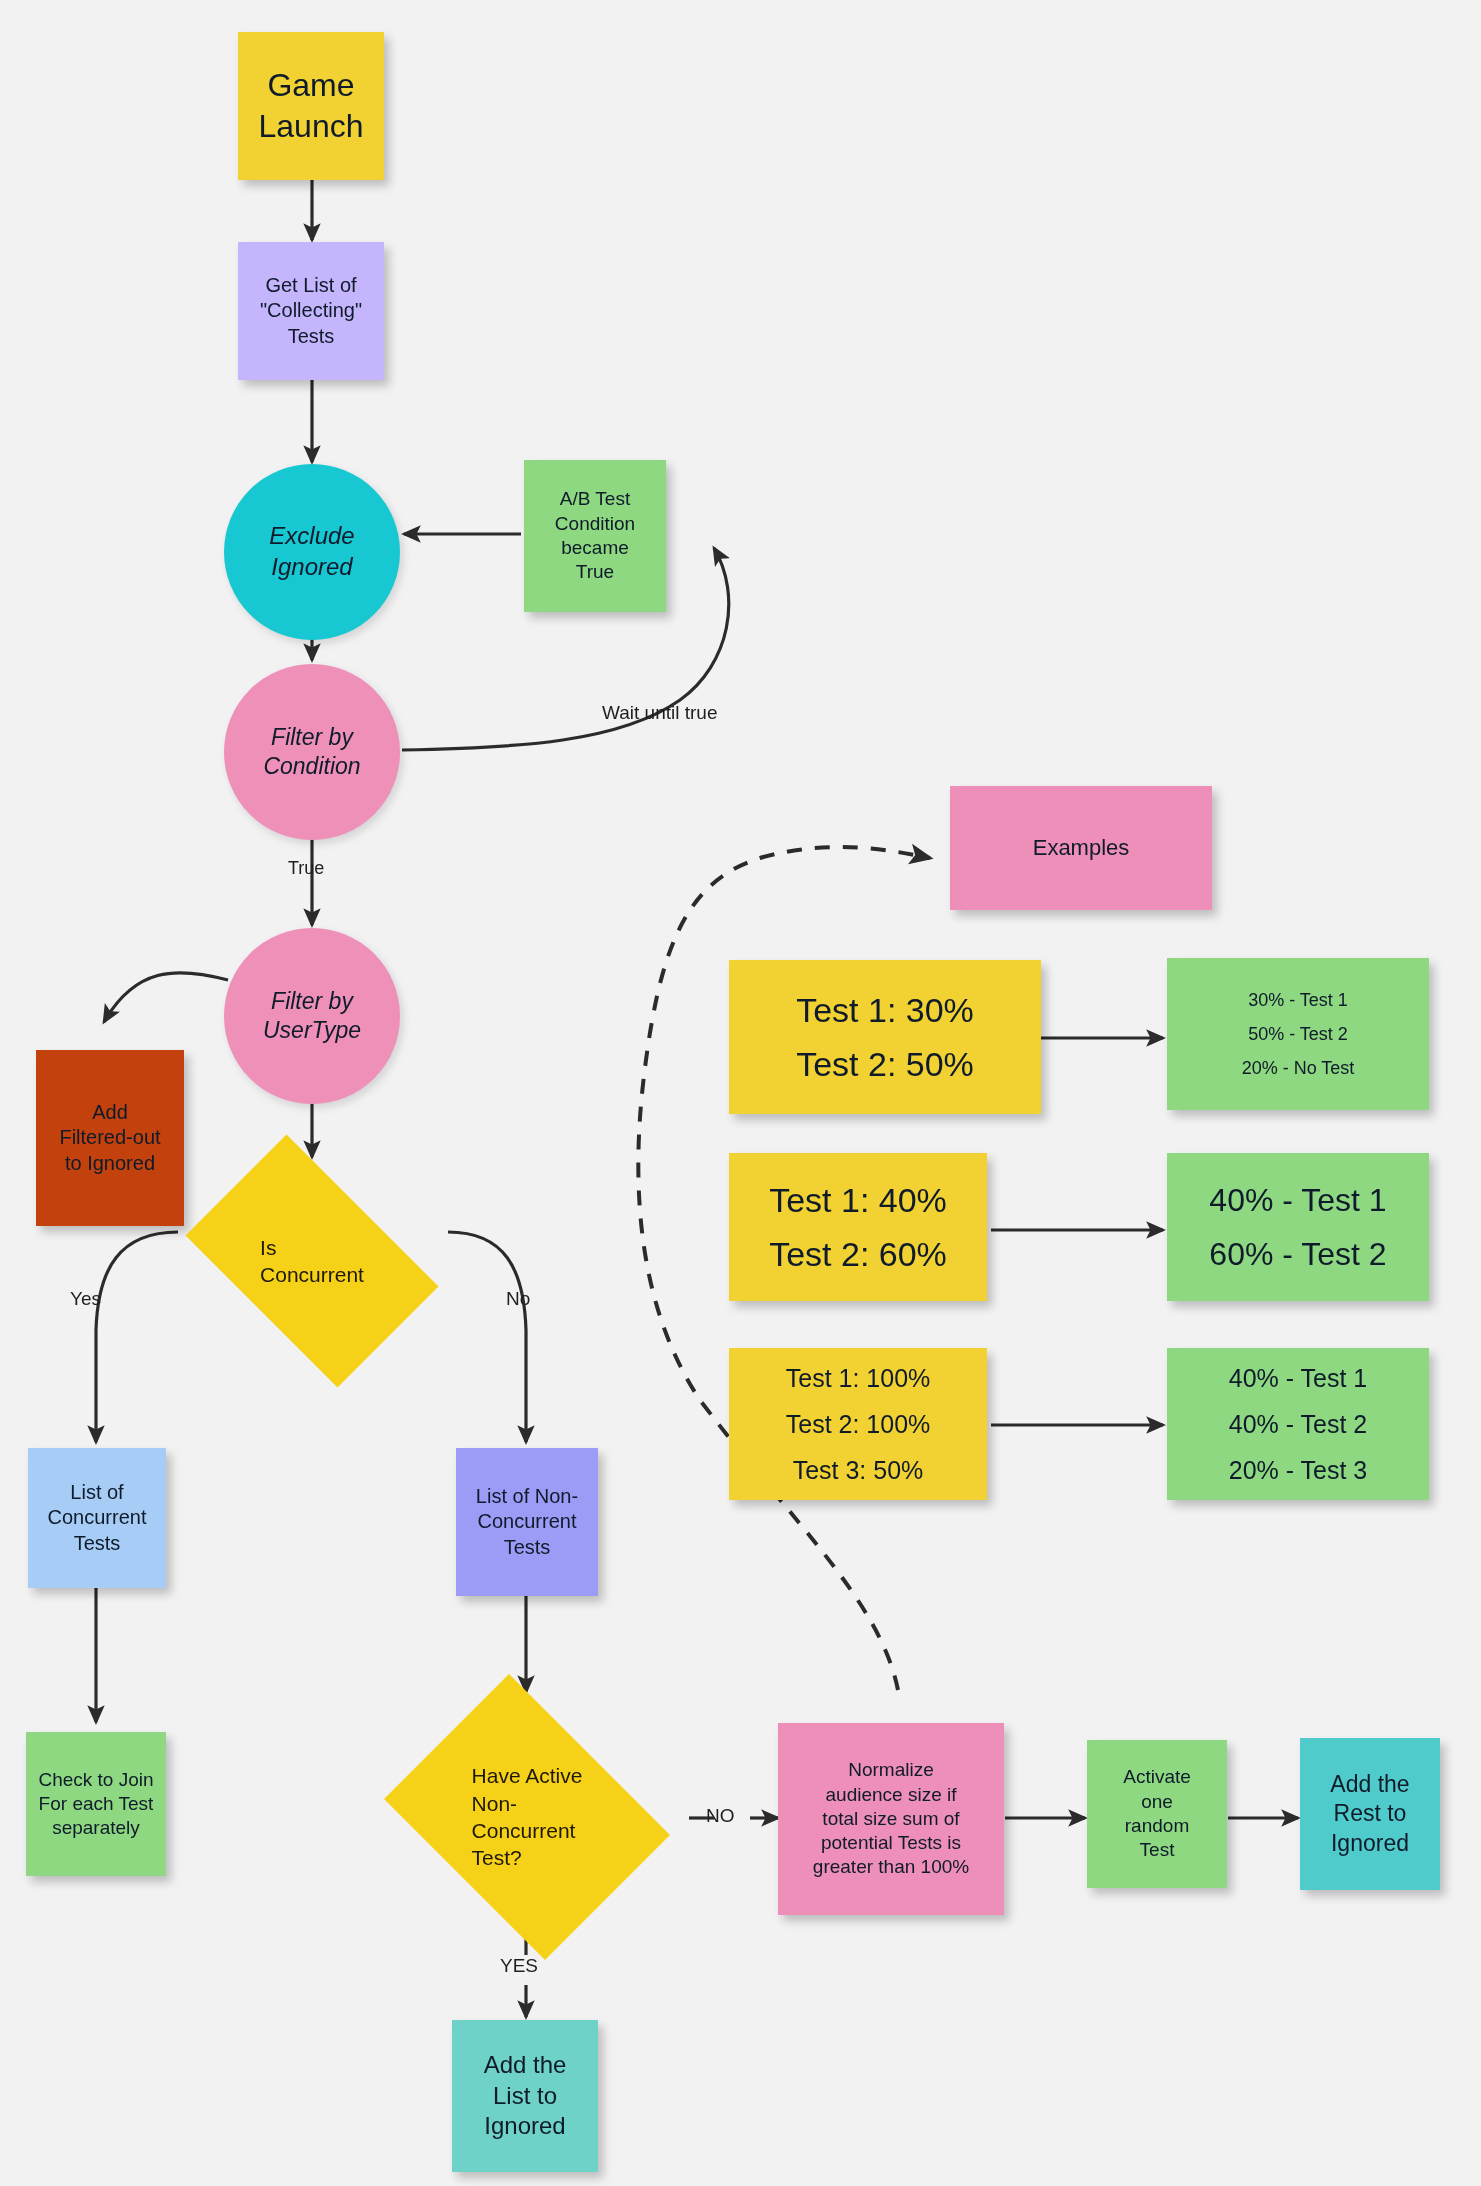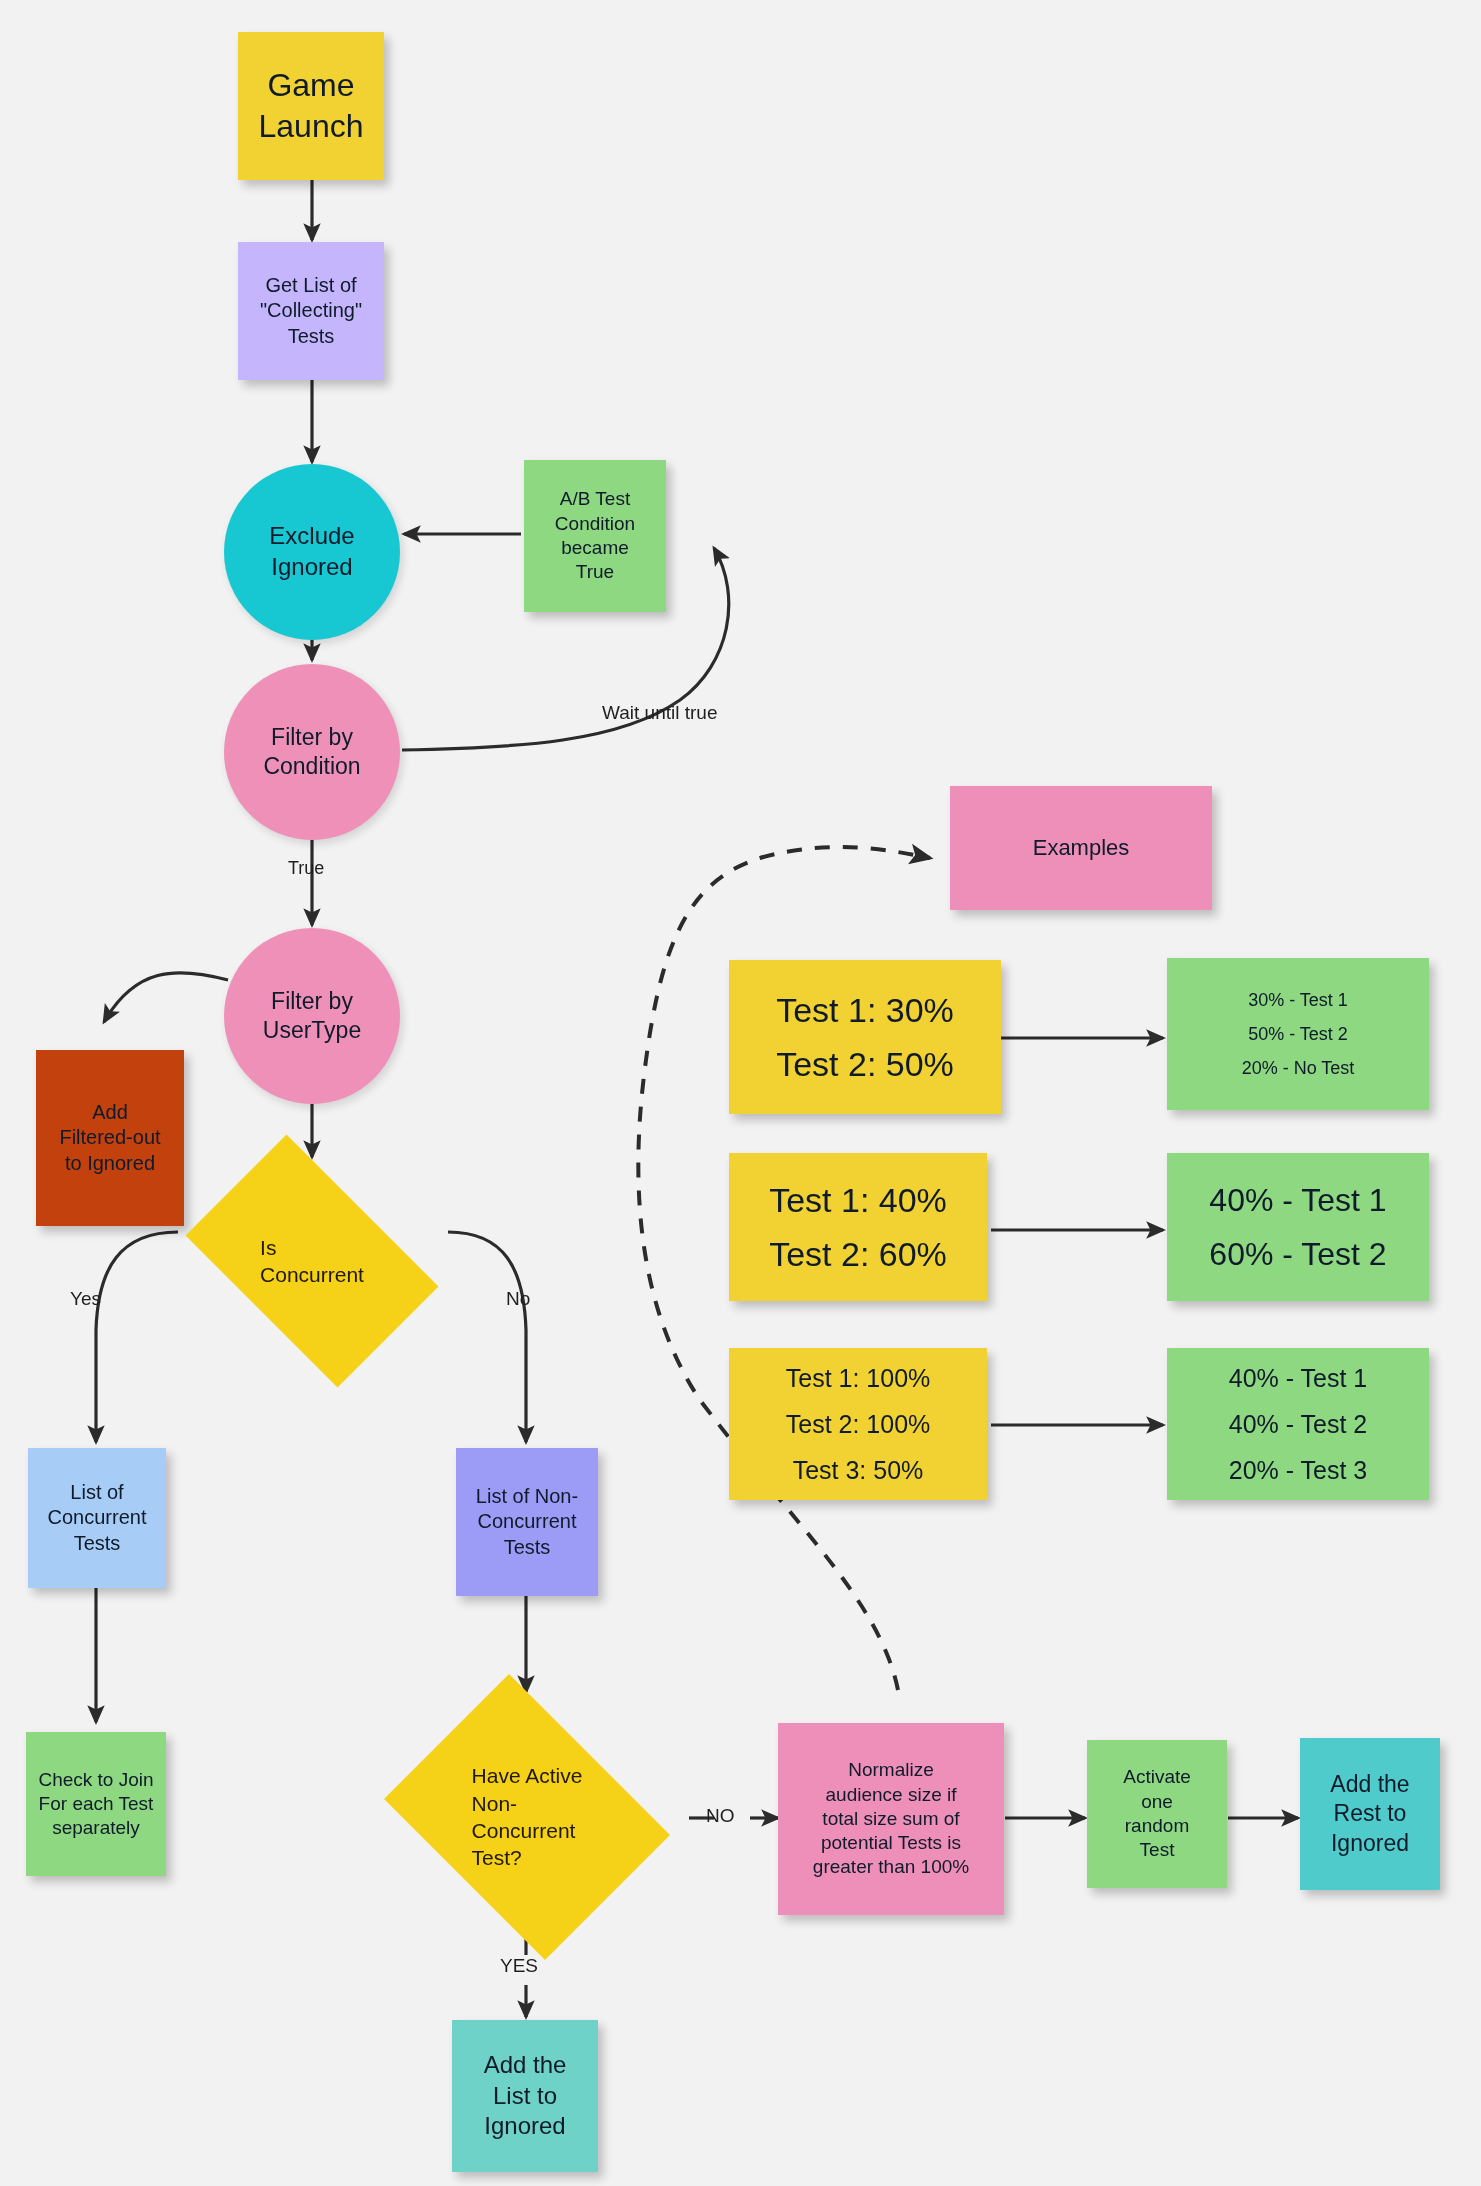--- a/index.html
+++ b/index.html
@@ -38,20 +38,21 @@
     line-height: 1.28;
     white-space: pre-line;
     padding: 12px 6px;
   }
   .rect {
     box-shadow: 5px 6px 9px rgba(0,0,0,0.22);
   }
   .circle {
     border-radius: 50%;
     box-shadow: 3px 4px 8px rgba(0,0,0,0.13);
+    font-style: italic;
   }
   .diamond-wrap {
     position: absolute;
     z-index: 3;
   }
   .diamond-shape {
     position: absolute;
     left: 0; top: 0;
     width: 100%;
     height: 100%;
@@ -205,21 +206,21 @@
   <div class="node rect" style="left:1300px; top:1738px; width:140px; height:152px; background:#4FCBCB; font-size:23px;">Add the
 Rest to
 Ignored</div>
 
   <div class="node rect" style="left:452px; top:2020px; width:146px; height:152px; background:#6FD2C8; font-size:24px;">Add the
 List to
 Ignored</div>
 
   <div class="node rect" style="left:950px; top:786px; width:262px; height:124px; background:#ED8FB8; font-size:22px;">Examples</div>
 
-  <div class="node rect examples-lines" style="left:729px; top:960px; width:272px; height:154px; background:#F2D132; font-size:34px; line-height:1.6;">Test 1: 30%
+  <div class="node rect examples-lines" style="left:729px; top:960px; width:312px; height:154px; background:#F2D132; font-size:34px; line-height:1.6;">Test 1: 30%
 Test 2: 50%</div>
   <div class="node rect examples-lines" style="left:1167px; top:958px; width:262px; height:152px; background:#8ED881; font-size:18px; line-height:1.9;">30% - Test 1
 50% - Test 2
 20% - No Test</div>
 
   <div class="node rect examples-lines" style="left:729px; top:1153px; width:258px; height:148px; background:#F2D132; font-size:34px; line-height:1.6;">Test 1: 40%
 Test 2: 60%</div>
   <div class="node rect examples-lines" style="left:1167px; top:1153px; width:262px; height:148px; background:#8ED881; font-size:32px; line-height:1.7;">40% - Test 1
 60% - Test 2</div>
 

